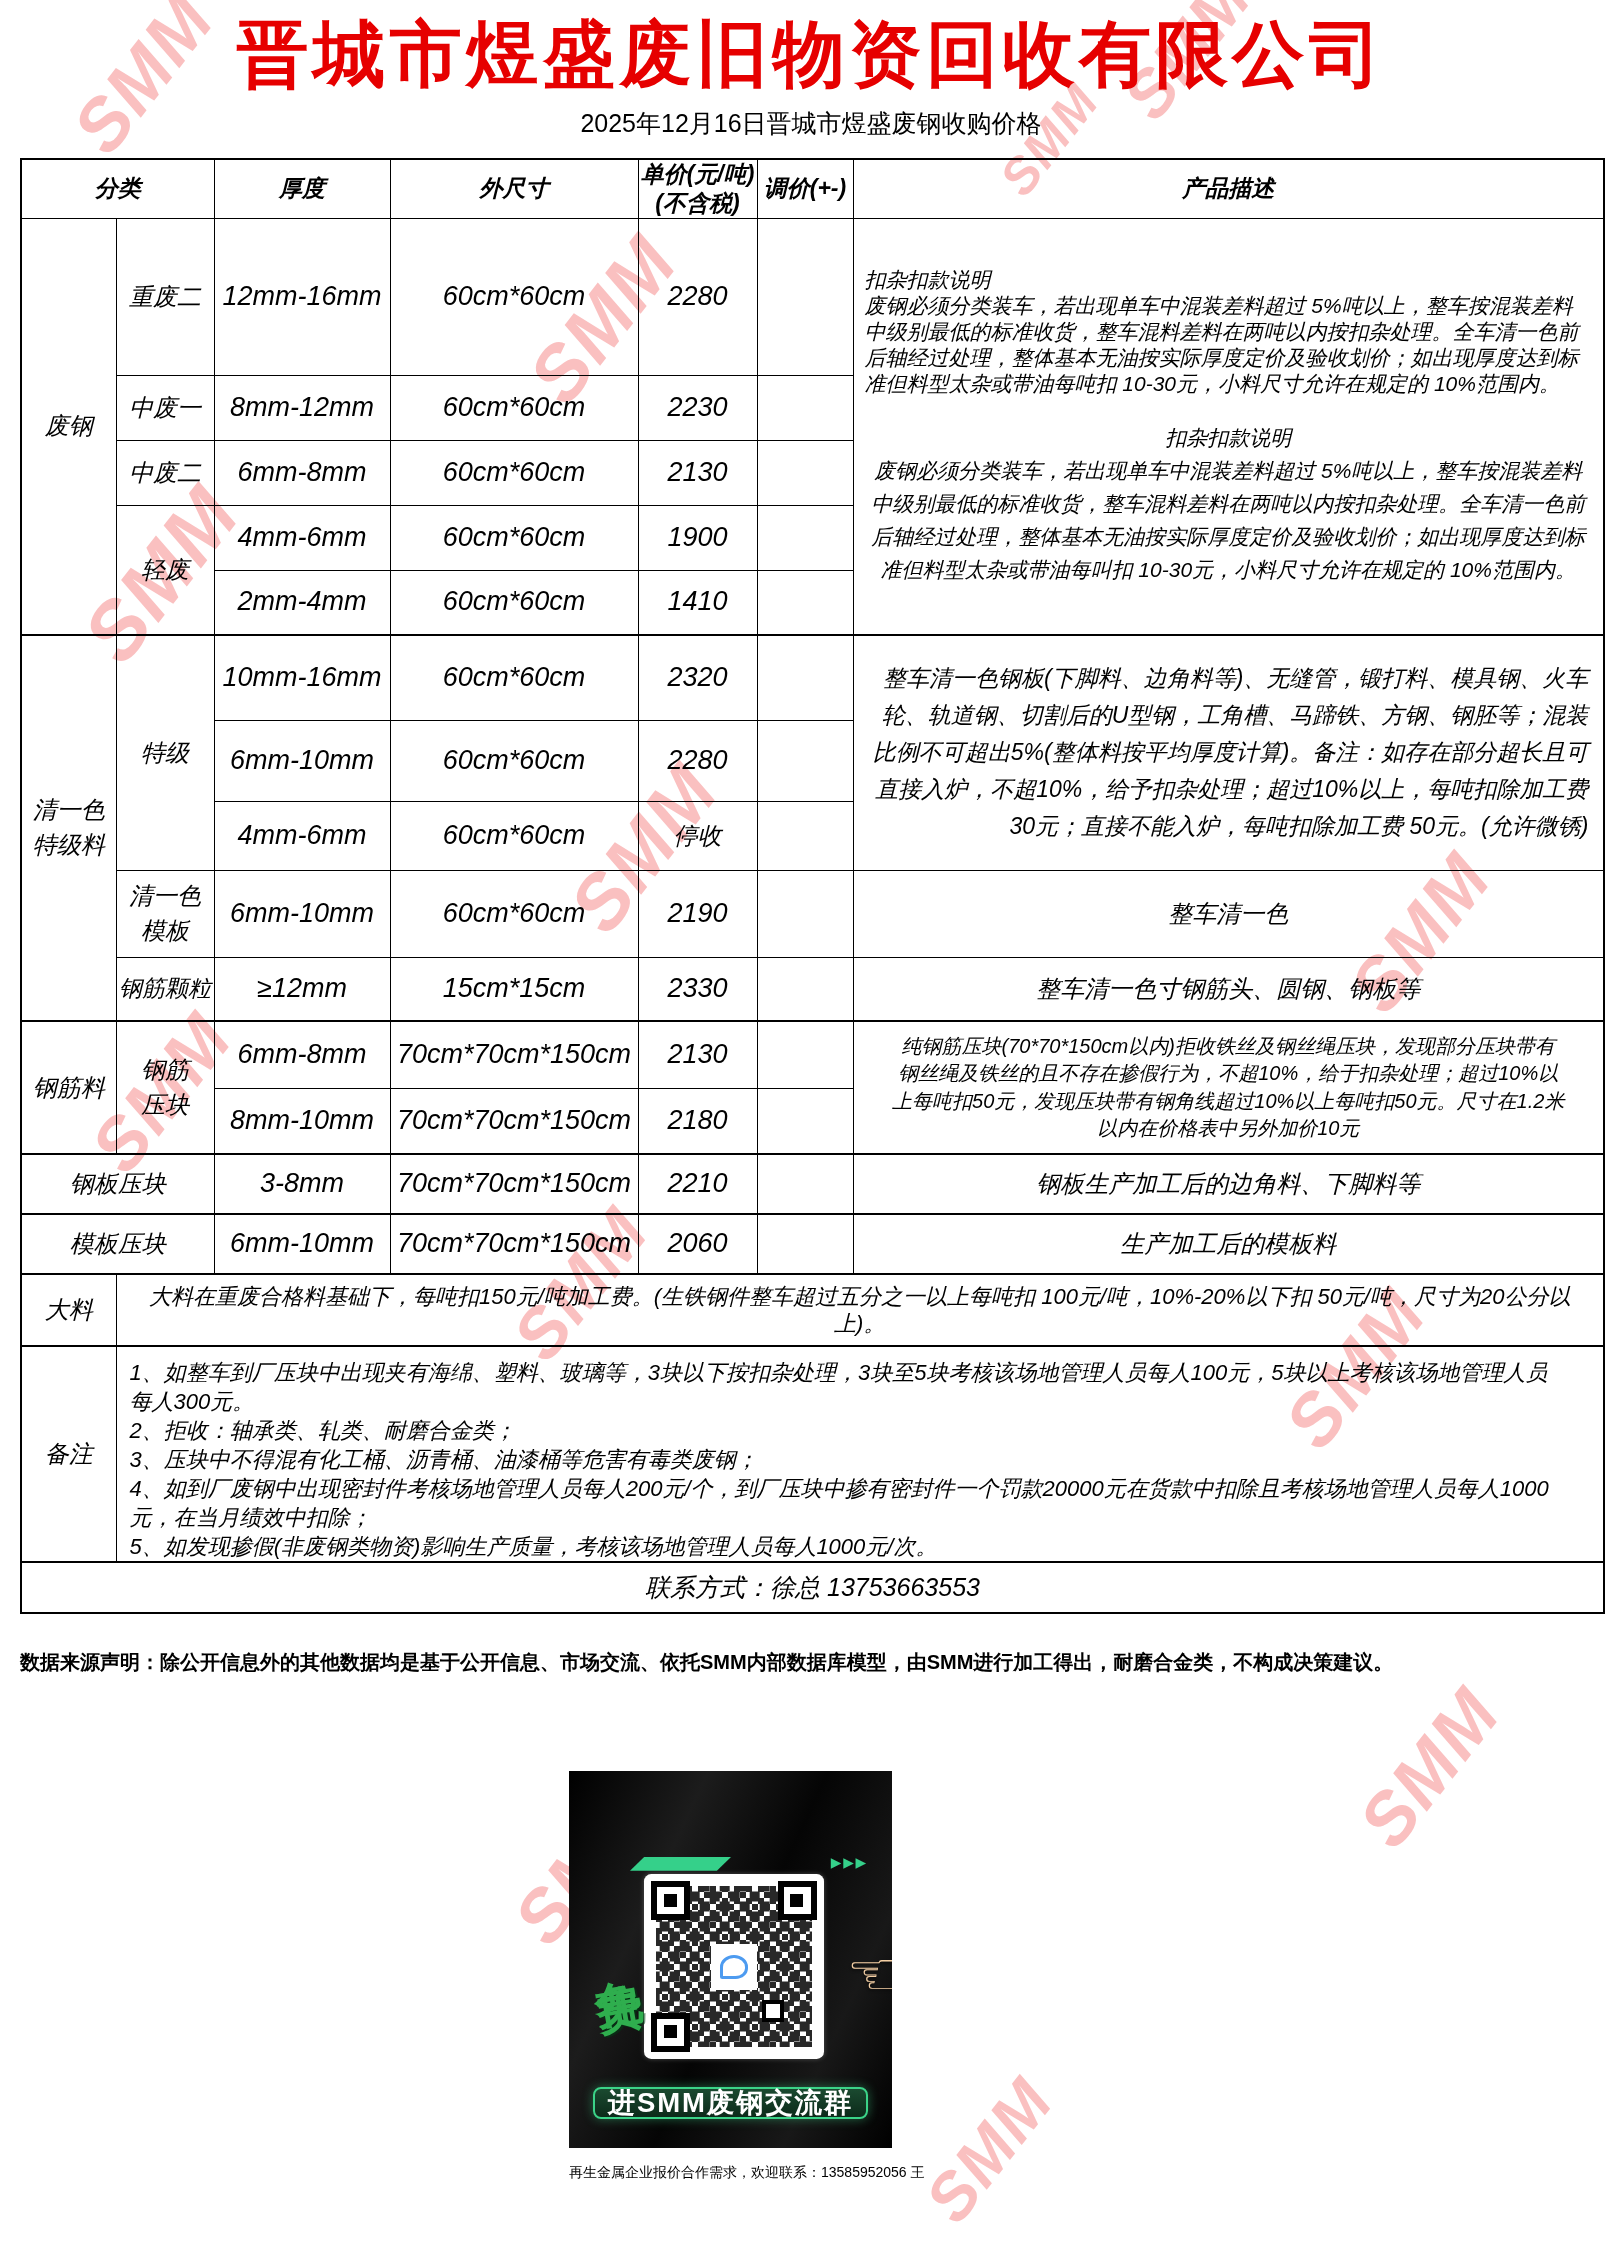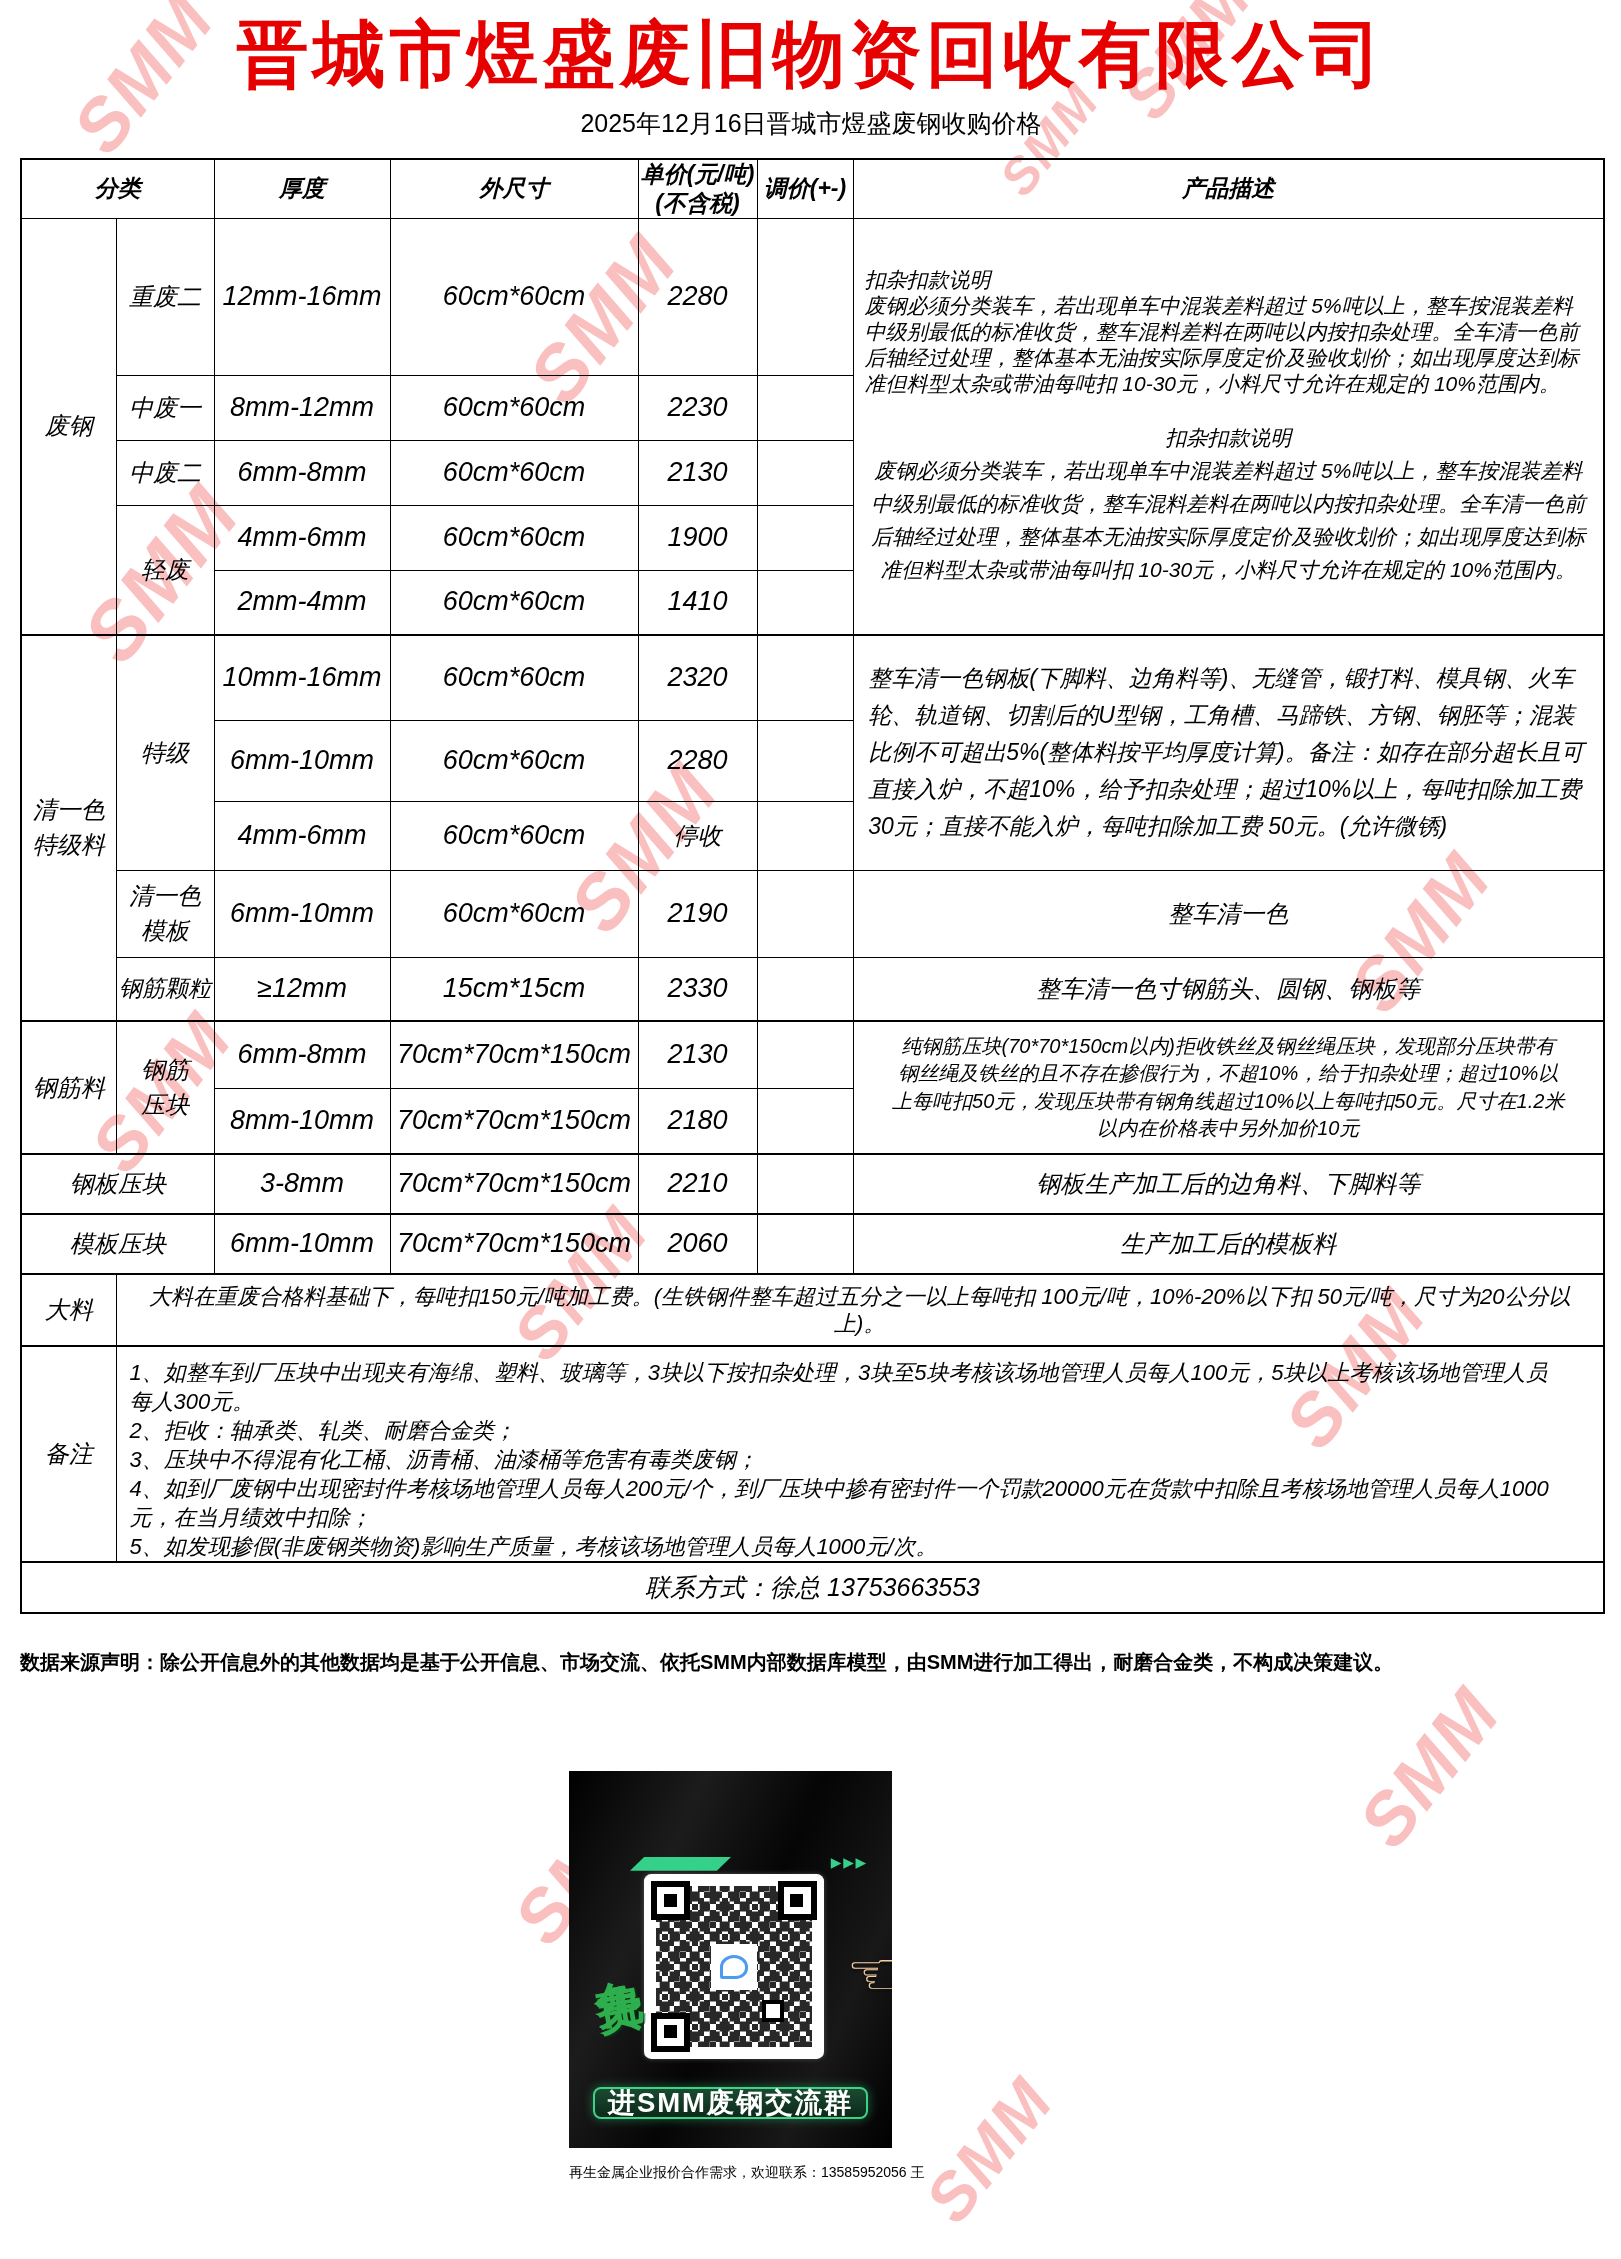--- a/index.html
+++ b/index.html
@@ -33,21 +33,21 @@
   }
   tr.thick td{border-top:2.8px solid #000;}
   td.hdr{font-weight:bold;font-size:23px;}
   td.num{font-size:27px;}
   td.lbl{font-size:24px;}
   .w3{display:inline-block;width:77px;line-height:1.45;}
   .w2{display:inline-block;width:53px;line-height:1.45;}
   td.desc{padding:3.7px 11px;}
   .d1{ text-align:left;font-size:21px;line-height:26px;}
   .d2{ text-align:center;font-size:21px;line-height:33px;margin-top:24px;}
-  .d3{ text-align:left;font-size:23px;line-height:37px;padding:0 3.7px;}
+  .d3{ text-align:right;font-size:23px;line-height:37px;padding:0 3.7px;}
   .d-small{text-align:center;font-size:20px;line-height:27.5px;padding:0 27.5px;}
   td.adj{background:transparent;}
   .daliao-text{font-size:22px;text-align:center;padding:0 7.3px;}
   .notes-cell{vertical-align:top;text-align:left;padding:11px 40px 0 13px;}
   .note-line{font-size:22px;line-height:29px;text-align:left;}
   .contact-cell{font-size:25px;}
   .disclaimer{
     position:absolute;top:1649px;left:20px;width:1585px;
     font-size:20px;font-weight:bold;text-align:left;
   }

